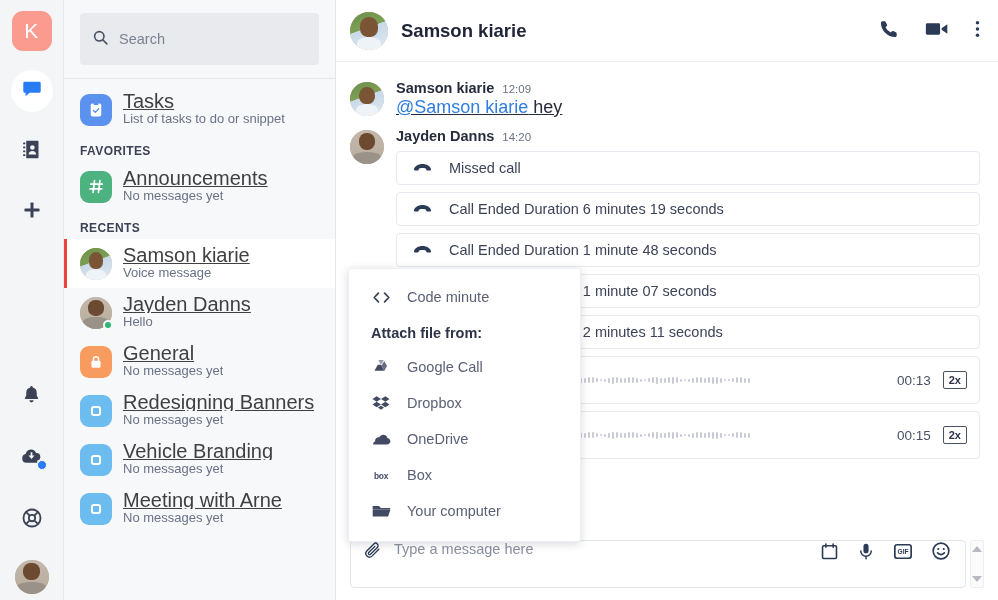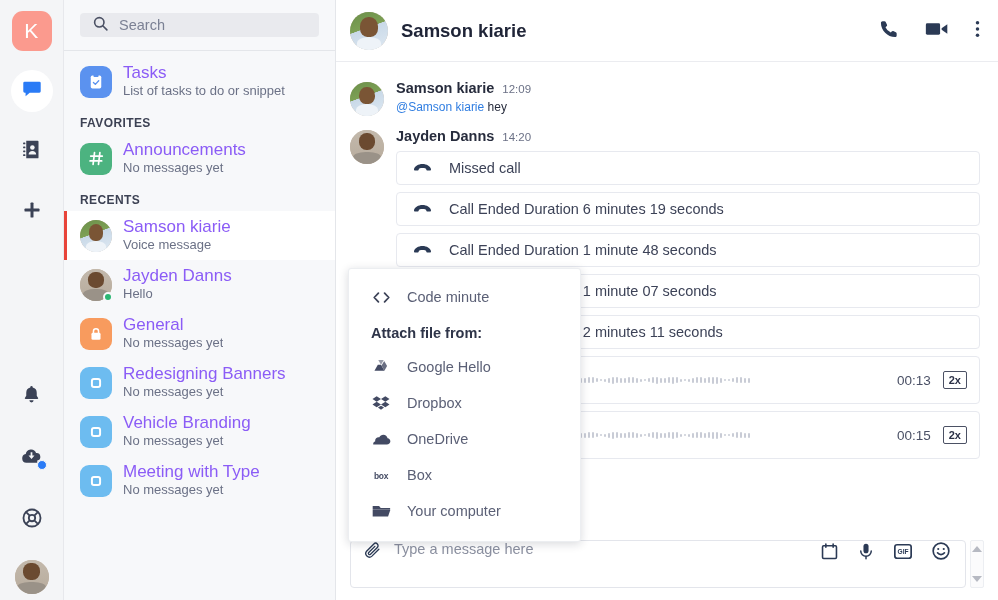--- a/index.html
+++ b/index.html
@@ -64,21 +64,21 @@
   .sidebar {
     width: 272px; flex: 0 0 272px;
     height: 600px;
     background: #f7f8fa;
     border-right: 1px solid #e4e6ea;
     position: relative;
     overflow: hidden;
   }
   .search-wrap { padding: 13px 16px 0 16px; }
   .search-box {
-    height: 24px; background: #e9eaee; border-radius: 4px;
+    height: 52px; background: #e9eaee; border-radius: 4px;
     display: flex; align-items: center; padding: 0 12px; gap: 10px;
   }
   .search-box input {
     border: none; outline: none; background: transparent;
     font-family: "Liberation Sans", sans-serif;
     font-size: 14.5px; color: #3c4257; width: 100%;
   }
   .search-box input::placeholder { color: #7b8194; }
 
   .side-sep { height: 1px; background: #e4e6ea; margin: 13px 0 0 0; }
@@ -107,22 +107,22 @@
     background: #c8b7a6;
   }
   .rnd-avatar .img { width:100%; height:100%; border-radius:50%; overflow:hidden; display:block; }
   .presence {
     position:absolute; right:-1px; bottom:-1px;
     width: 10px; height: 10px; border-radius: 50%;
     background: #2bb673; border: 2px solid #f7f8fa;
   }
   .item-text { min-width: 0; }
   .item-title {
-    font-size: 17px; color: #8b5cf6; line-height: 18px;
-    white-space: nowrap; overflow: hidden; text-overflow: ellipsis;
+    font-size: 20px; color: #404040; line-height: 18px;
+    white-space: nowrap; overflow: hidden; text-overflow: ellipsis; text-decoration: underline;
   }
   .item-sub {
     font-size: 13px; color: #6b7186; line-height: 17px;
     white-space: nowrap; overflow: hidden; text-overflow: ellipsis;
   }
   .section-label {
     font-size: 12px; font-weight: bold; letter-spacing: 0.4px;
     color: #3d4254; padding: 10px 16px 4px 16px; text-transform: uppercase;
   }
 
@@ -155,21 +155,21 @@
   }
   .msg-group { display: flex; padding: 6px 18px 0 14px; gap: 12px; }
   .msg-avatar {
     width: 34px; height: 34px; border-radius: 50%;
     background: #c8b7a6; overflow: hidden; flex: 0 0 34px; margin-top: 2px;
   }
   .msg-body { flex: 1 1 auto; min-width: 0; }
   .msg-meta { display: flex; align-items: baseline; gap: 8px; margin-bottom: 1px; }
   .msg-author { font-size: 14.5px; font-weight: bold; color: #272c3d; }
   .msg-time { font-size: 11.5px; color: #6b7186; }
-  .msg-text { font-size: 12px; color: #272c3d; line-height: 21px; }
+  .msg-text { font-size: 18px; color: #272c3d; line-height: 21px; text-decoration: underline; }
   .mention { color: #2f7de1; }
 
   .call-card {
     border: 1px solid #e7e9ef; border-radius: 4px;
     height: 34px; display: flex; align-items: center;
     gap: 17px; padding: 0 16px; margin-top: 7px;
     background: #ffffff;
     font-size: 14.5px; color: #3c4257;
   }
   .call-card .phone-ico { color: #2b3a55; display:flex; }
@@ -429,21 +429,21 @@
       </div>
     </div>
 
     <div class="item-row">
       <div class="sq-icon" style="background:#6dbcf0;">
         <svg width="14" height="14" viewBox="0 0 24 24" fill="none" stroke="#ffffff" stroke-width="3.4">
           <rect x="5" y="5" width="14" height="14" rx="3.4"></rect>
         </svg>
       </div>
       <div class="item-text">
-        <div class="item-title">Meeting with Type</div>
+        <div class="item-title">Meeting with Arne</div>
         <div class="item-sub">No messages yet</div>
       </div>
     </div>
 
   </div>
 
   <div class="main">
 
     <div class="chat-header">
       <div class="hdr-avatar">
@@ -799,21 +799,21 @@
     <div class="ctx-heading">Attach file from:</div>
 
     <div class="ctx-item">
       <span class="ico">
         <svg width="18" height="16" viewBox="0 0 22 20" fill="#434a63">
           <path d="M7.6 1.2h6.8l-3.4 6-3.4-6z" opacity="0.55"></path>
           <path d="M11 7.2l4.2 7.4H2.8L7 7.2h4z"></path>
           <path d="M15.2 14.6l3.4-5.9L15 2.4l-3.3 5.8 3.5 6.4z" opacity="0.8"></path>
         </svg>
       </span>
-      <span>Google Hello</span>
+      <span>Google Call</span>
     </div>
 
     <div class="ctx-item">
       <span class="ico">
         <svg width="18" height="17" viewBox="0 0 22 20" fill="#434a63">
           <path d="M5.7 1.1L0.6 4.5l5.1 3.4 5.3-3.4-5.3-3.4z"></path>
           <path d="M16.3 1.1l-5.3 3.4 5.3 3.4 5.1-3.4-5.1-3.4z"></path>
           <path d="M0.6 11.3l5.1 3.4 5.3-3.4-5.3-3.4-5.1 3.4z"></path>
           <path d="M16.3 7.9l-5.3 3.4 5.3 3.4 5.1-3.4-5.1-3.4z"></path>
           <path d="M11 12.6l-3.7 2.4 3.7 2.5 3.7-2.5-3.7-2.4z"></path>

